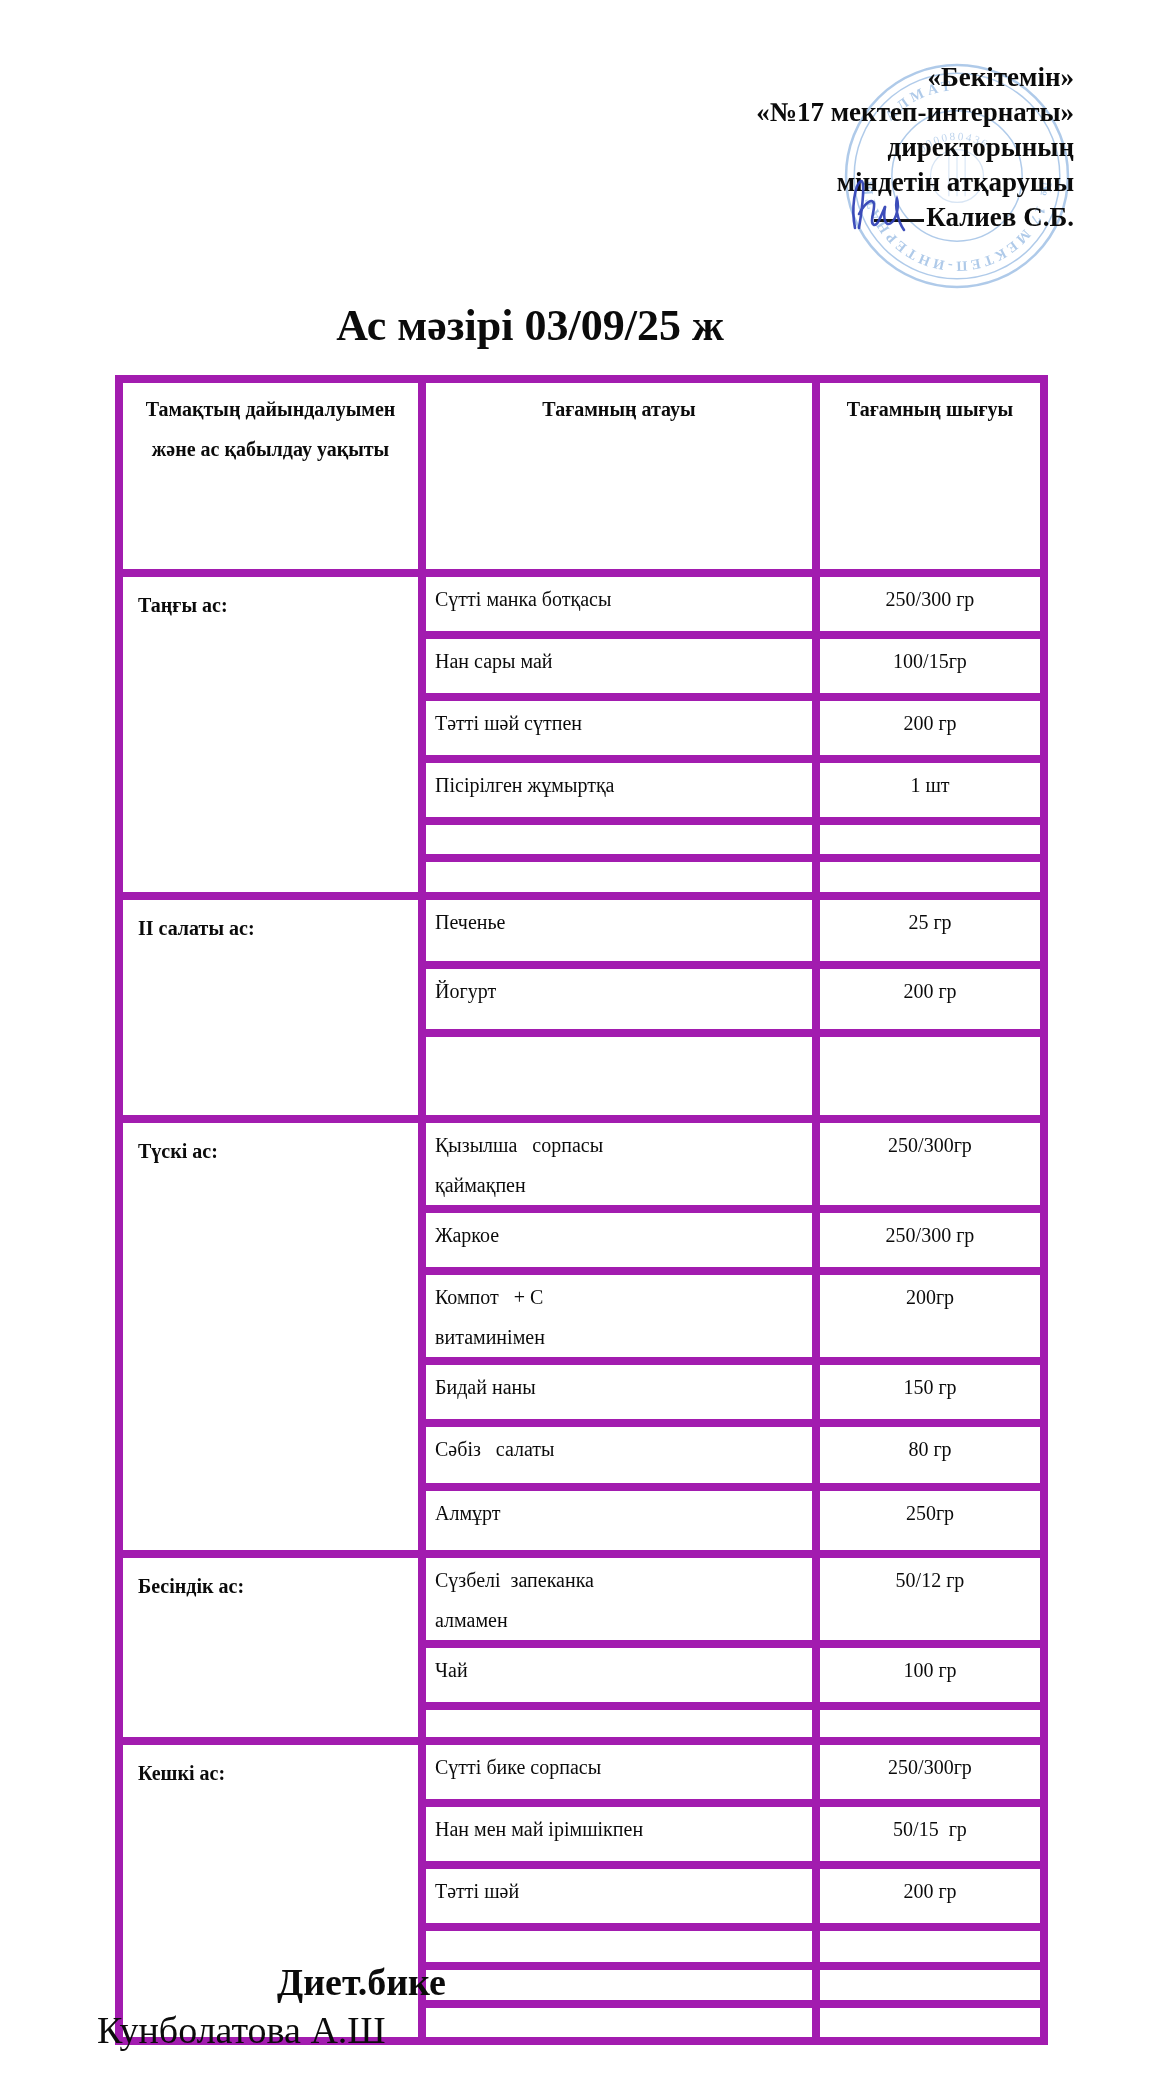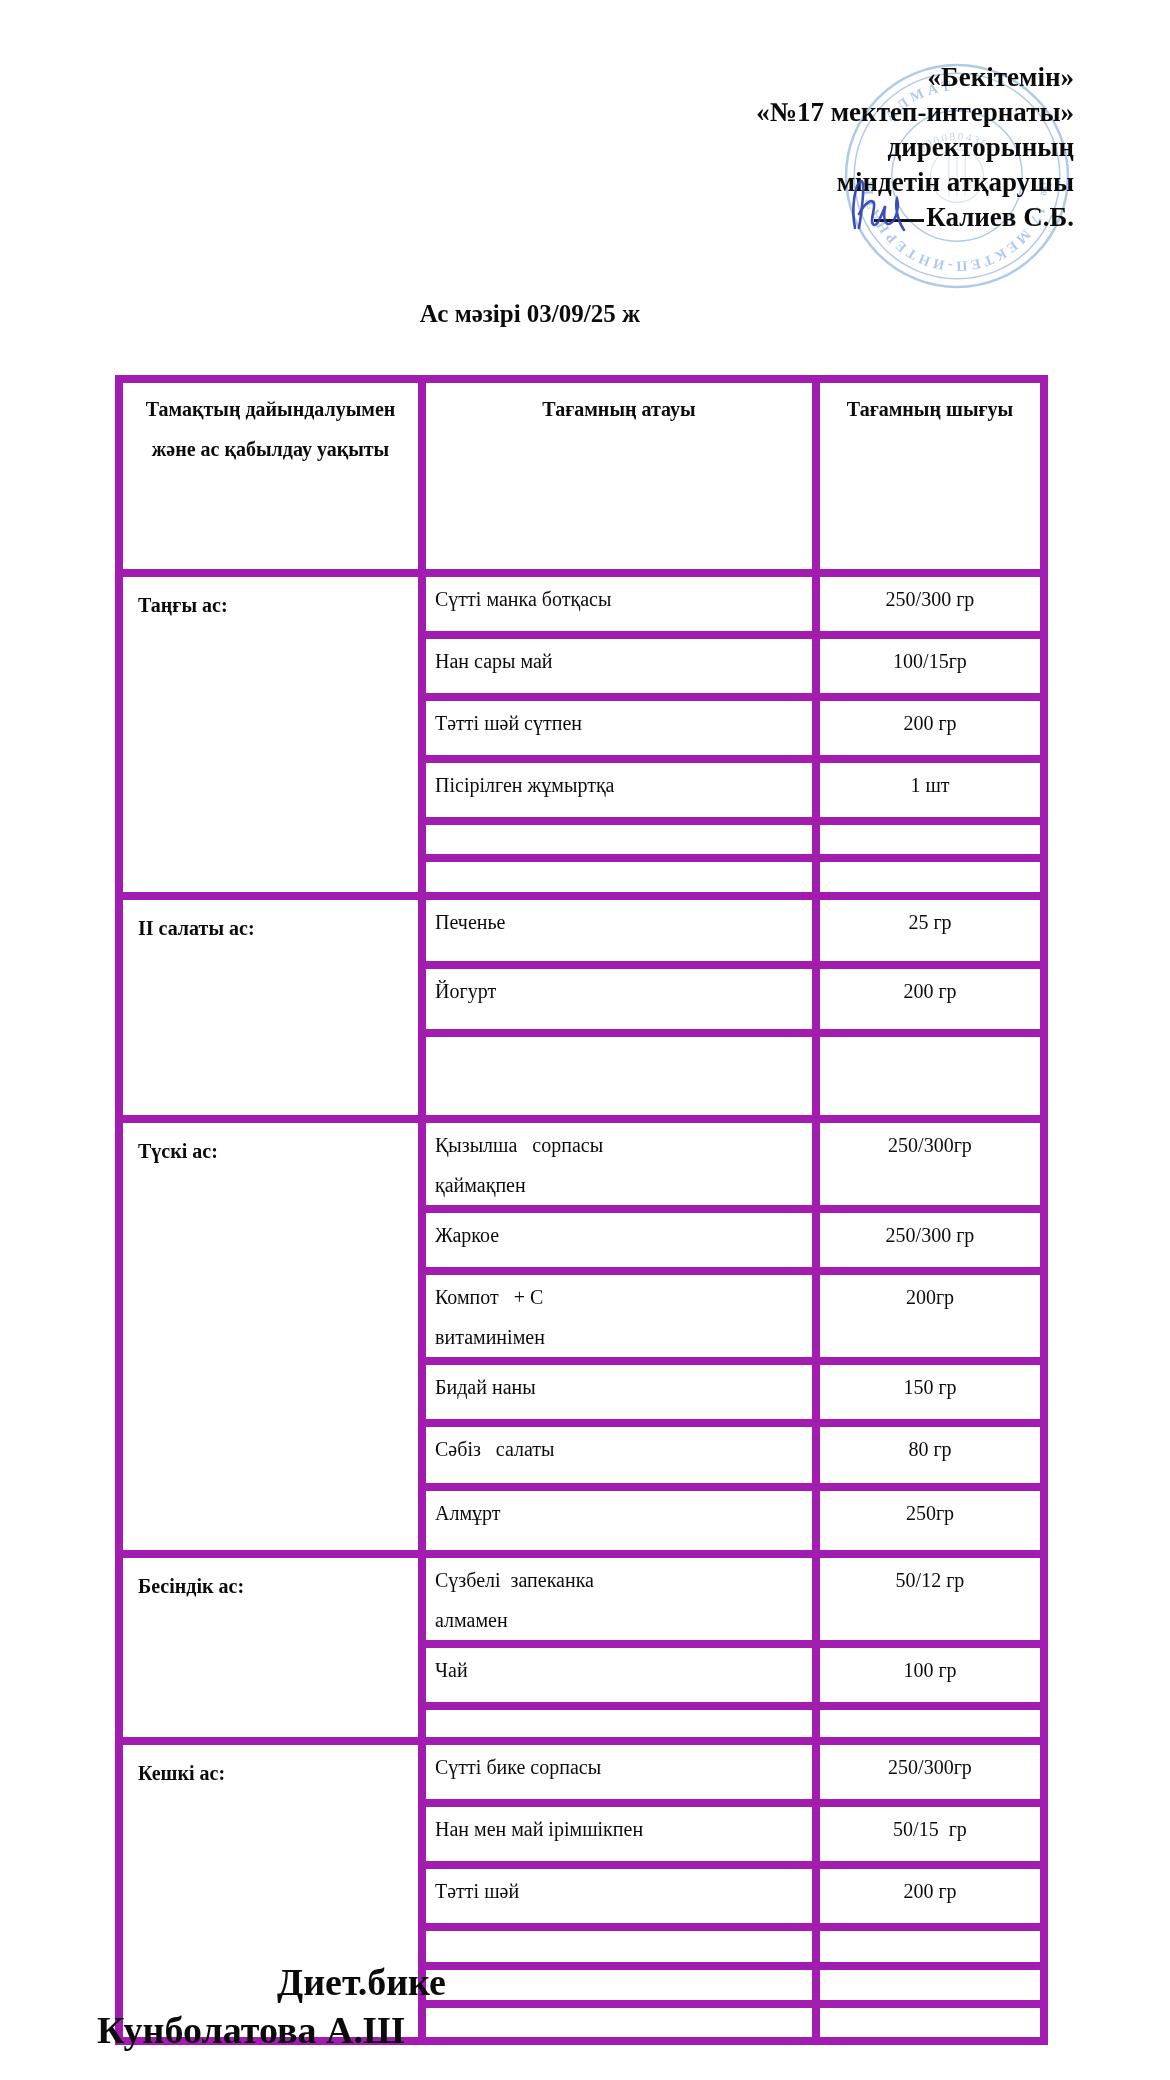--- a/index.html
+++ b/index.html
@@ -24,21 +24,21 @@
   .sig-underline{
     display:inline-block;width:50px;height:0;
     border-bottom:3px solid #151515;
     margin:0 2px 4px 0;vertical-align:baseline;
   }
   .signature{position:absolute;right:162px;top:-26px;width:66px;height:62px;z-index:3;}
 
   
   .doc-title{
     position:absolute;top:300px;left:115px;width:830px;
-    text-align:center;font-weight:bold;font-size:25px;
+    text-align:center;font-weight:bold;font-size:44px;
   }
 
   
   table.menu{
     position:absolute;left:115px;top:375px;
     width:925px;border-collapse:collapse;table-layout:fixed;
   }
   table.menu th,table.menu td{
     border:8px solid #a21caf;
     vertical-align:top;
@@ -59,21 +59,21 @@
     text-align:left;padding:2px 6px 0 9px;
     white-space:pre-wrap;
   }
   td.amt{
     text-align:center;padding:2px 4px 12px 4px;
     white-space:pre-wrap;
   }
 
   
   .footer-line1{position:absolute;left:277px;top:1960px;font-weight:bold;font-size:38px;}
-  .footer-line2{position:absolute;left:97px;top:2008px;font-weight:bold;font-size:38px;}
+  .footer-line2{position:absolute;left:97px;top:2008px;font-weight:normal;font-size:38px;}
 </style>
 </head>
 <body>
 
 <div class="page">
 
   <svg class="stamp" viewBox="0 0 224 224">
     <defs>
       <path id="ringPath" d="M 112 28 A 84 84 0 1 1 111.9 28"></path>
       <path id="innerArc" d="M 70 98 A 52 52 0 0 1 154 98"></path>

